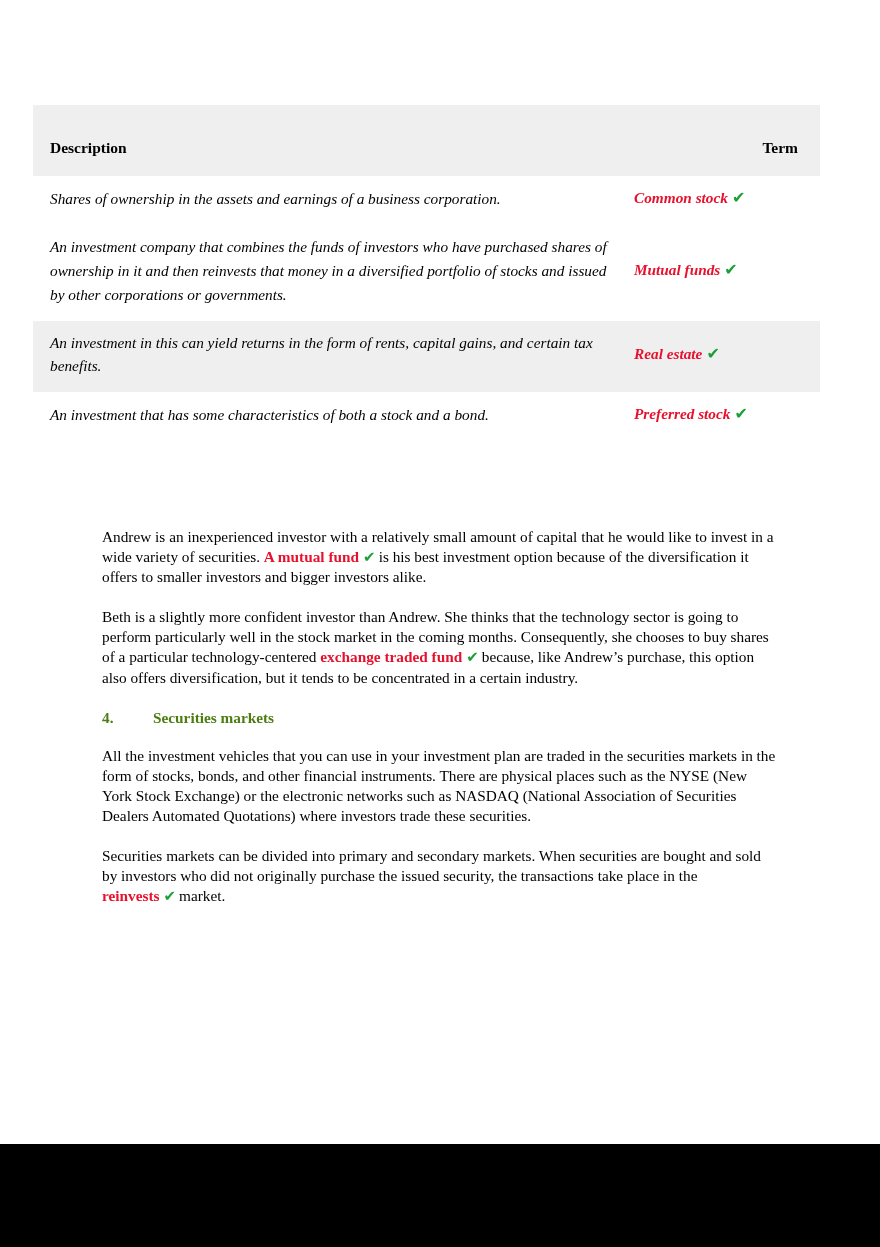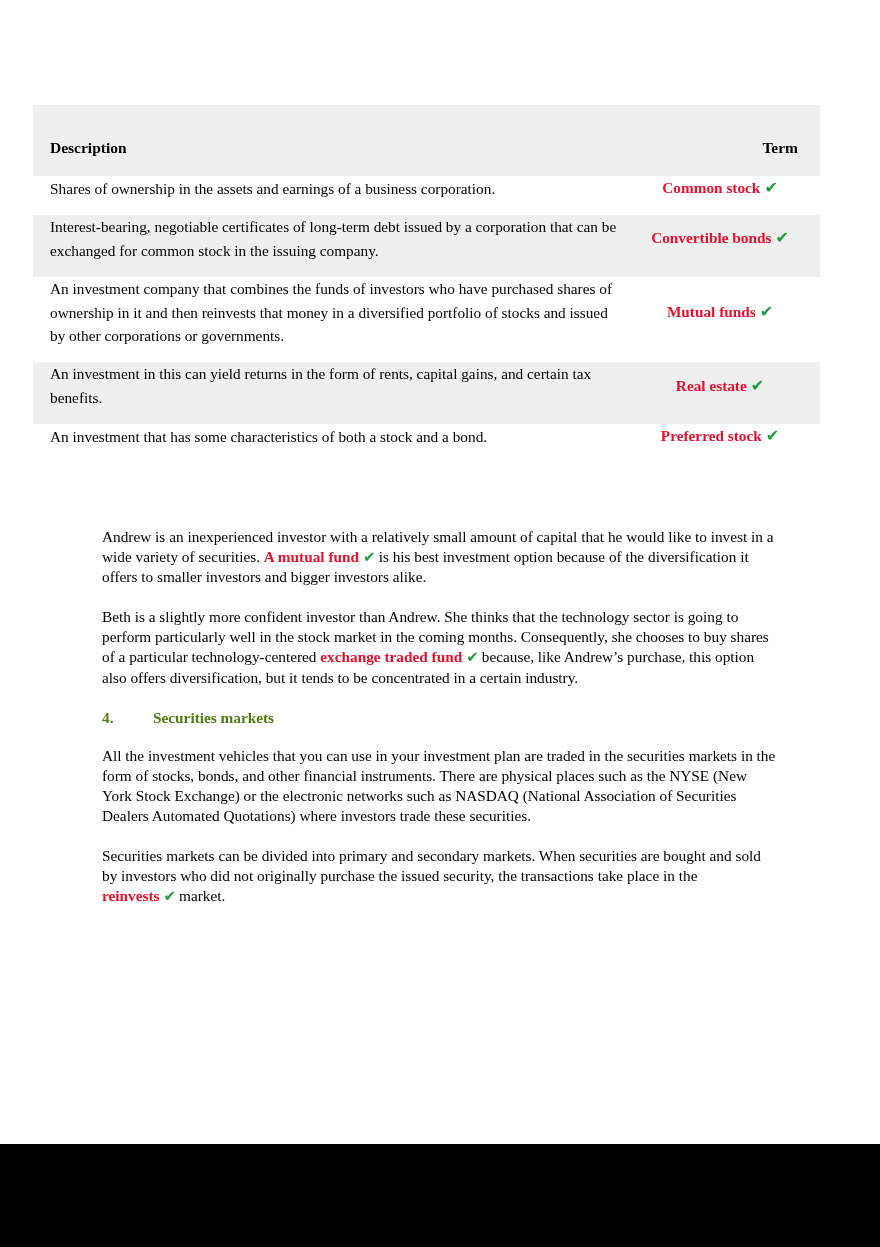--- a/index.html
+++ b/index.html
@@ -50,30 +50,30 @@
   }
   .match-table thead th.h-term {
     text-align: right;
     padding-right: 22px;
   }
 
   .match-table tbody td {
     font-size: 15.3px;
     line-height: 1.56;
     vertical-align: middle;
-    padding-top: 0;
+    padding-top: 10px;
     padding-bottom: 14px;
+    font-style: italic;
   }
   .match-table tbody td.desc {
     text-align: left;
     padding-left: 17px;
     padding-right: 10px;
   }
   .match-table tbody td.term {
-    text-align: center;
     padding-right: 14px;
     white-space: nowrap;
   }
   .match-table tbody tr.shaded td { background: #efefef; }
   .match-table tbody tr.plain  td { background: #ffffff; }
 
   .answer {
     color: #e8112d;
     font-weight: bold;
     font-size: 15.3px;
@@ -150,24 +150,20 @@
       <tr>
         <th class="h-desc">Description</th>
         <th class="h-term">Term</th>
       </tr>
     </thead>
     <tbody>
       <tr class="plain">
         <td class="desc">Shares of ownership in the assets and earnings of a business corporation.</td>
         <td class="term"><span class="answer">Common stock</span><span class="tick">✔</span></td>
       </tr>
-      <tr class="shaded">
-        <td class="desc">Interest-bearing, negotiable certificates of long-term debt issued by a corporation that can be exchanged for common stock in the issuing company.</td>
-        <td class="term"><span class="answer">Convertible bonds</span><span class="tick">✔</span></td>
-      </tr>
       <tr class="plain">
         <td class="desc">An investment company that combines the funds of investors who have purchased shares of ownership in it and then reinvests that money in a diversified portfolio of stocks and issued by other corporations or governments.</td>
         <td class="term"><span class="answer">Mutual funds</span><span class="tick">✔</span></td>
       </tr>
       <tr class="shaded">
         <td class="desc">An investment in this can yield returns in the form of rents, capital gains, and certain tax benefits.</td>
         <td class="term"><span class="answer">Real estate</span><span class="tick">✔</span></td>
       </tr>
       <tr class="plain">
         <td class="desc">An investment that has some characteristics of both a stock and a bond.</td>

